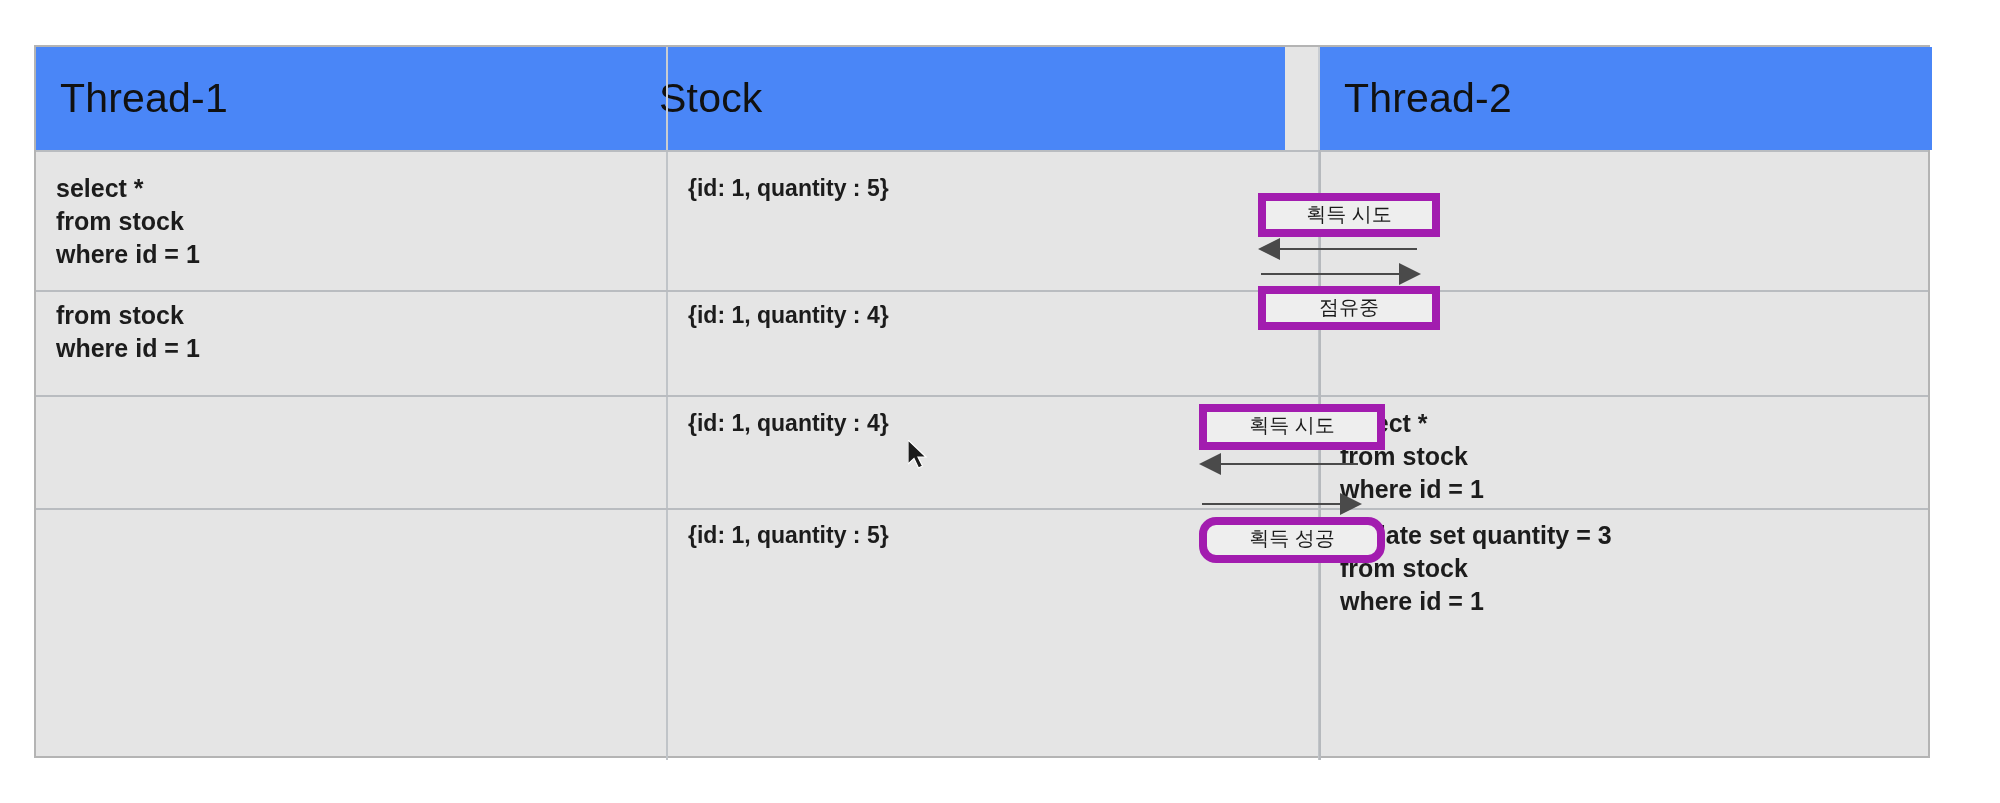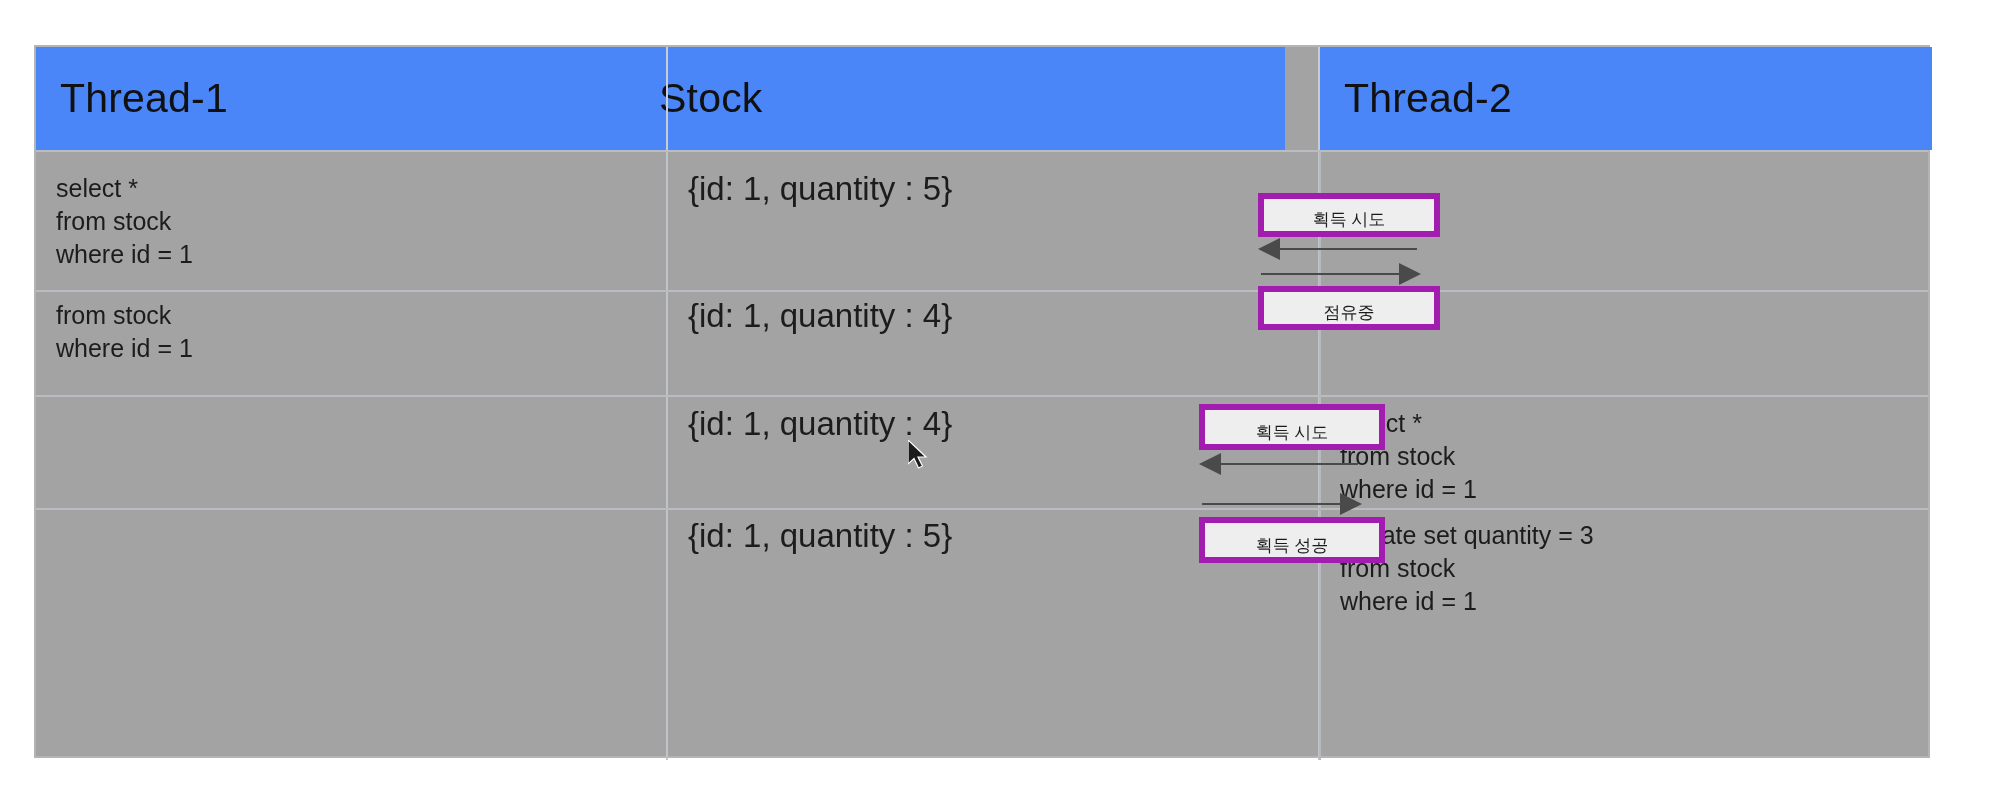--- a/index.html
+++ b/index.html
@@ -5,21 +5,21 @@
   html,body{margin:0;padding:0;background:#ffffff;}
   body{width:2000px;height:803px;font-family:"Liberation Sans",sans-serif;overflow:hidden;position:relative;}
 
   #stage{position:absolute;left:0;top:0;width:2000px;height:803px;}
 
   
   .table{
     position:absolute;left:34px;top:45px;width:1896px;height:713px;
     box-sizing:border-box;
     border:2px solid #b4b4b4;
-    background:#a3a3a3;
+    background:#e5e5e5;
     padding-left:27px;
   }
 
   
   .thead{position:absolute;left:0;top:0;width:100%;height:103px;}
   .th{
     position:absolute;top:0;height:103px;box-sizing:border-box;
     background:#4a86f7;
     display:flex;align-items:center;
     padding-left:24px;
@@ -40,44 +40,44 @@
 
   .hline{position:absolute;left:0;width:100%;height:2px;background:#b9bcc0;}
   .hline.r0{top:103px;}
   .hline.r1{top:243px;}
   .hline.r2{top:348px;}
   .hline.r3{top:461px;}
 
   
   .cell{position:absolute;box-sizing:border-box;
         font-size:25px;line-height:33px;color:#1c1c1c;}
-  .cell .ln{display:block;white-space:pre;}
+  .cell .ln{display:block;white-space:pre;font-weight:bold;}
 
   .col0{left:0;width:630px;padding-left:20px;}
   .col1{left:632px;width:650px;padding-left:20px;}
   .col2{left:1284px;width:612px;padding-left:20px;}
 
   .rowA{top:125px;}
   .rowB{top:252px;}
   .rowC{top:360px;}
   .rowD{top:472px;}
 
-  .stockval{font-size:33px;}
+  .stockval{font-size:23px;}
 
   
   .lifeline{position:absolute;left:1283px;top:103px;width:2px;height:610px;background:#b6b9bd;}
 
   
   .grp{position:absolute;}
 
   .lbl{
     position:absolute;box-sizing:border-box;
-    background:#eeeeee;border:6px solid #a21caf;
-    display:flex;align-items:flex-end;justify-content:center;
-    font-size:17px;color:#1a1a1a;
+    background:#eeeeee;border:8px solid #a21caf;
+    display:flex;align-items:flex-start;justify-content:center;
+    font-size:20px;color:#1a1a1a;
     white-space:nowrap;
   }
 
   .arrowline{position:absolute;height:2px;background:#4a4a4a;}
   .head{position:absolute;width:0;height:0;}
   .head.left{border-top:11px solid transparent;border-bottom:11px solid transparent;border-right:22px solid #4a4a4a;}
   .head.right{border-top:11px solid transparent;border-bottom:11px solid transparent;border-left:22px solid #4a4a4a;}
 
   
   .cursor{position:absolute;left:908px;top:440px;width:0;height:0;}
@@ -174,21 +174,21 @@
       <div class="lbl" style="left:1163px;top:357px;width:186px;height:46px;">
         <span>획득 시도</span>
       </div>
 
       <div class="arrowline" style="left:1184px;top:416px;width:138px;"></div>
       <div class="head left" style="left:1163px;top:406px;"></div>
 
       <div class="arrowline" style="left:1166px;top:456px;width:138px;"></div>
       <div class="head right" style="left:1304px;top:446px;"></div>
 
-      <div class="lbl" style="left:1163px;top:470px;width:186px;height:46px;">
+      <div class="lbl" style="left:1163px;top:470px;width:186px;height:46px;border-radius:17px;">
         <span>획득 성공</span>
       </div>
     </div>
 
   </div>
 
   <div class="cursor" style="left: 908px; top: 440px;">
     <svg width="26" height="34" viewBox="0 0 26 34">
       <polygon points="0,0 0,24 6,18.5 10.5,28 14.5,26 10,17 18,17" fill="#1c1c1c" stroke="#ffffff" stroke-width="1.2"></polygon>
     </svg>

